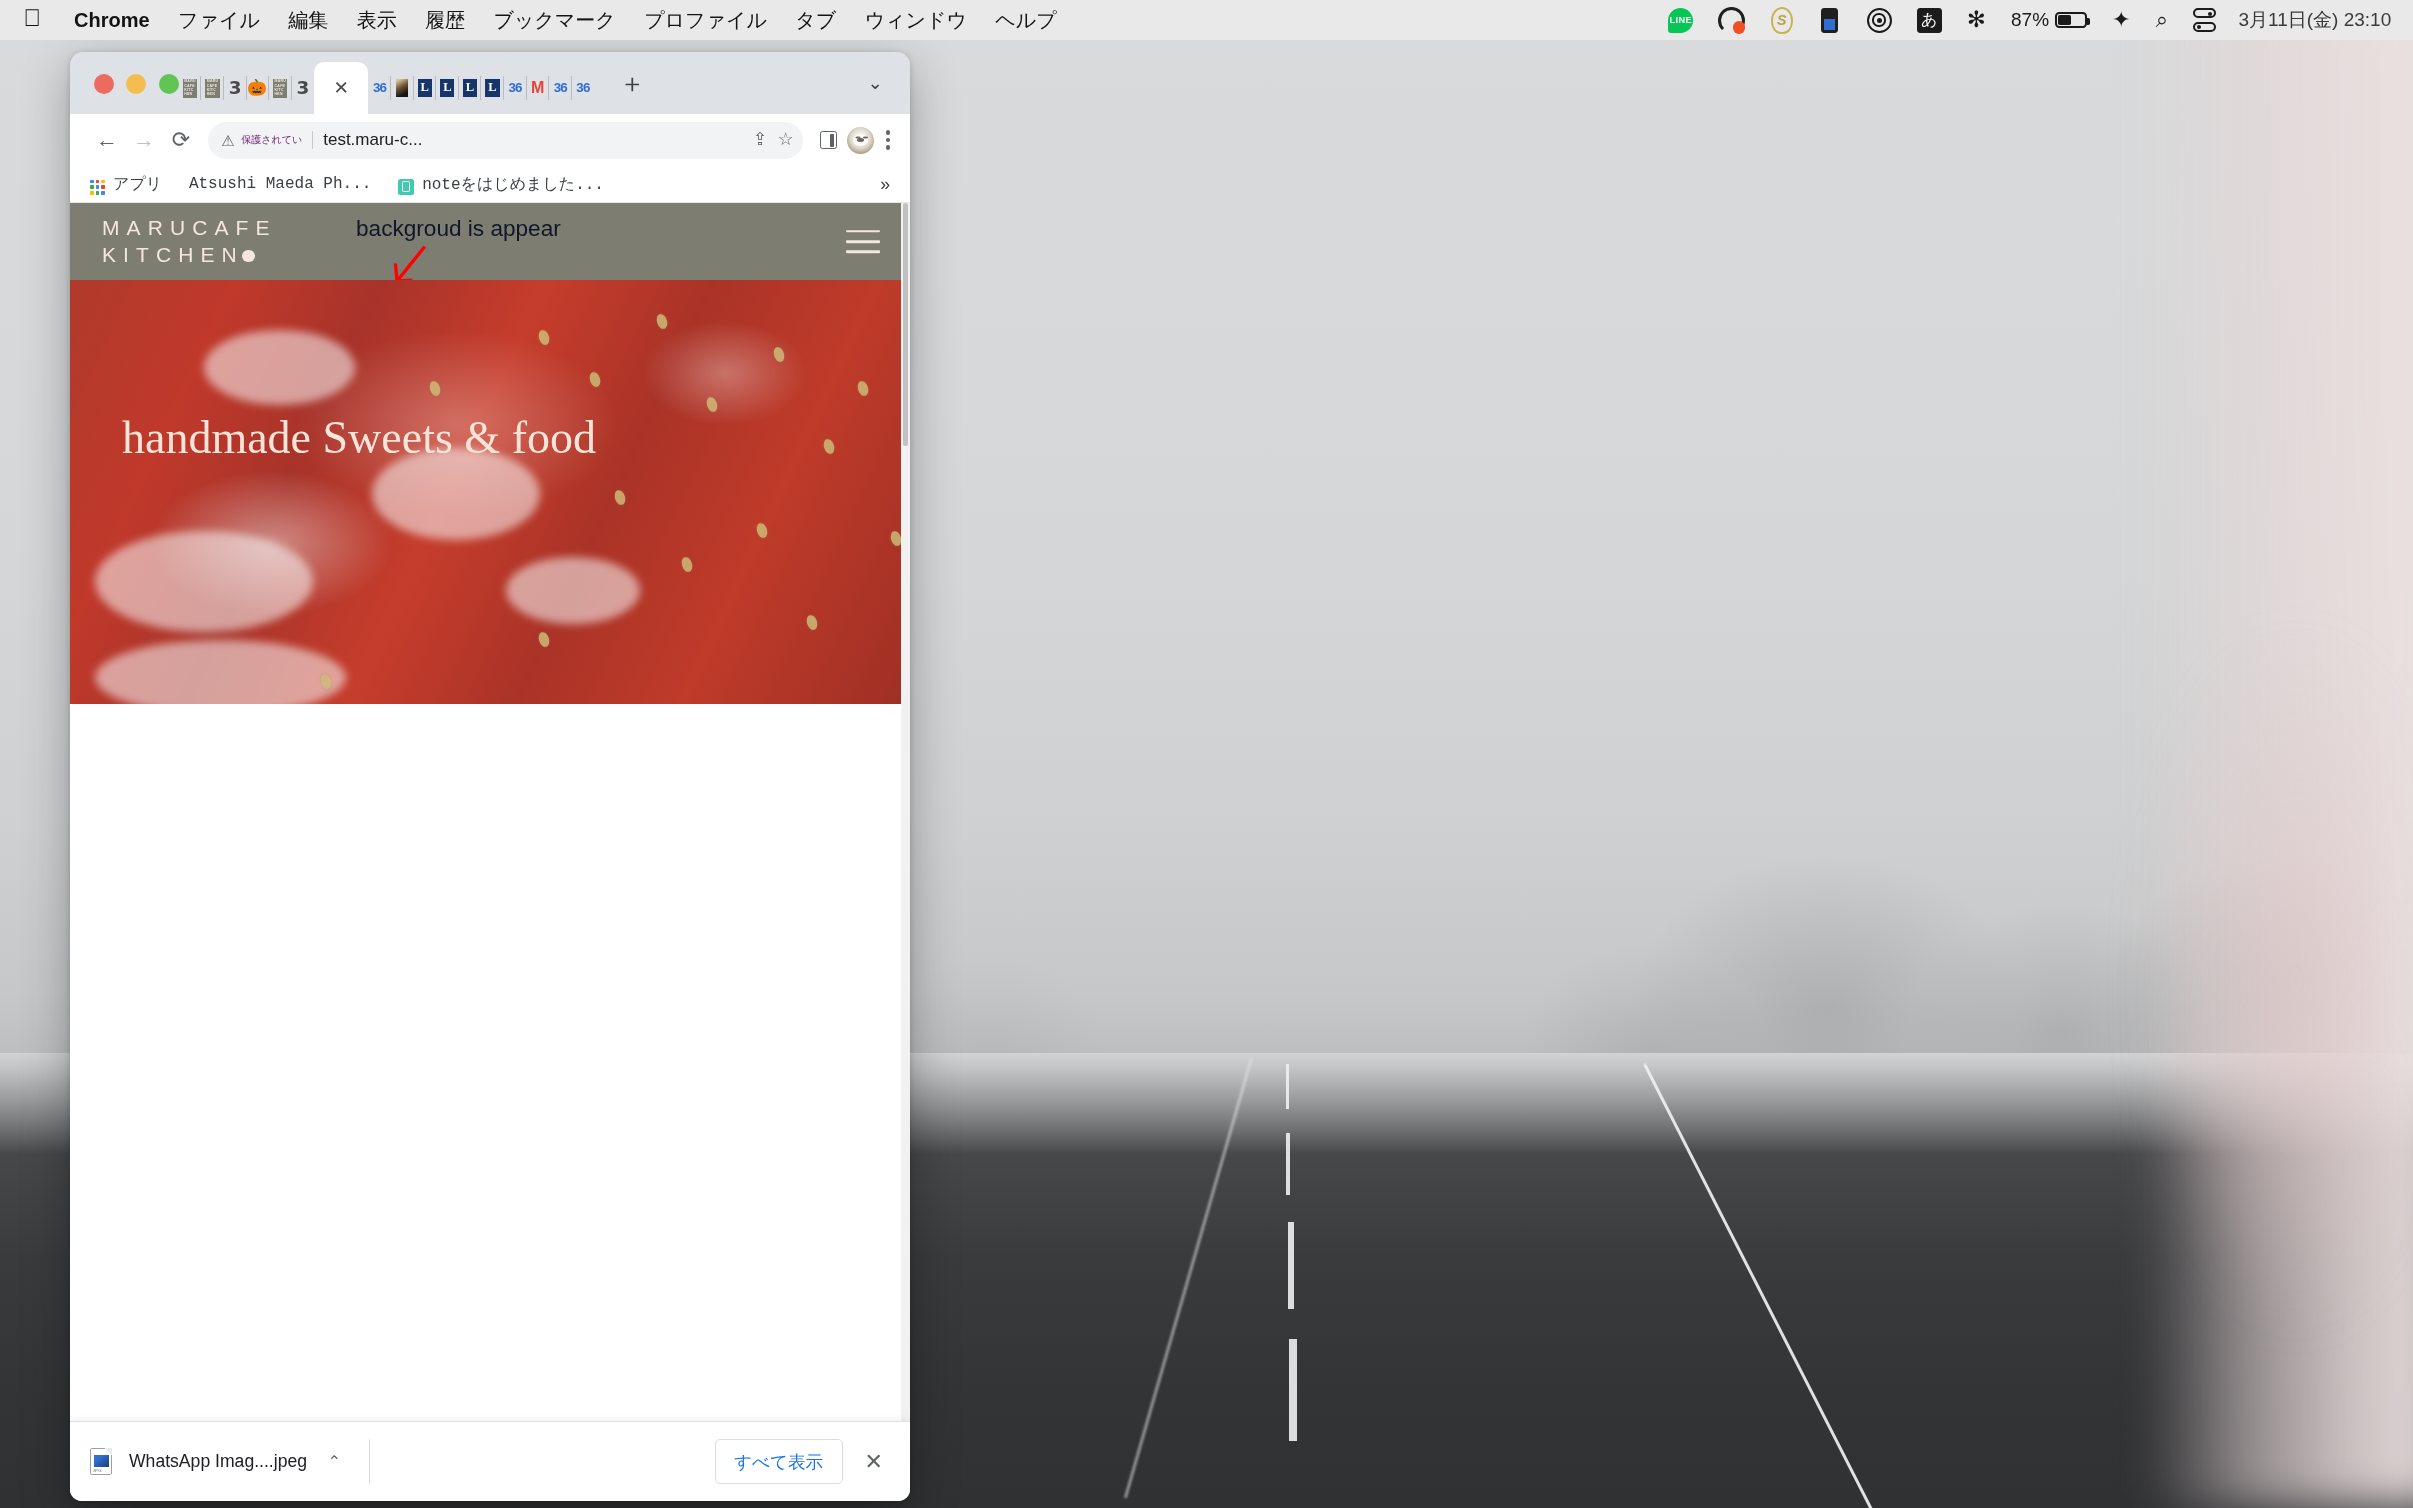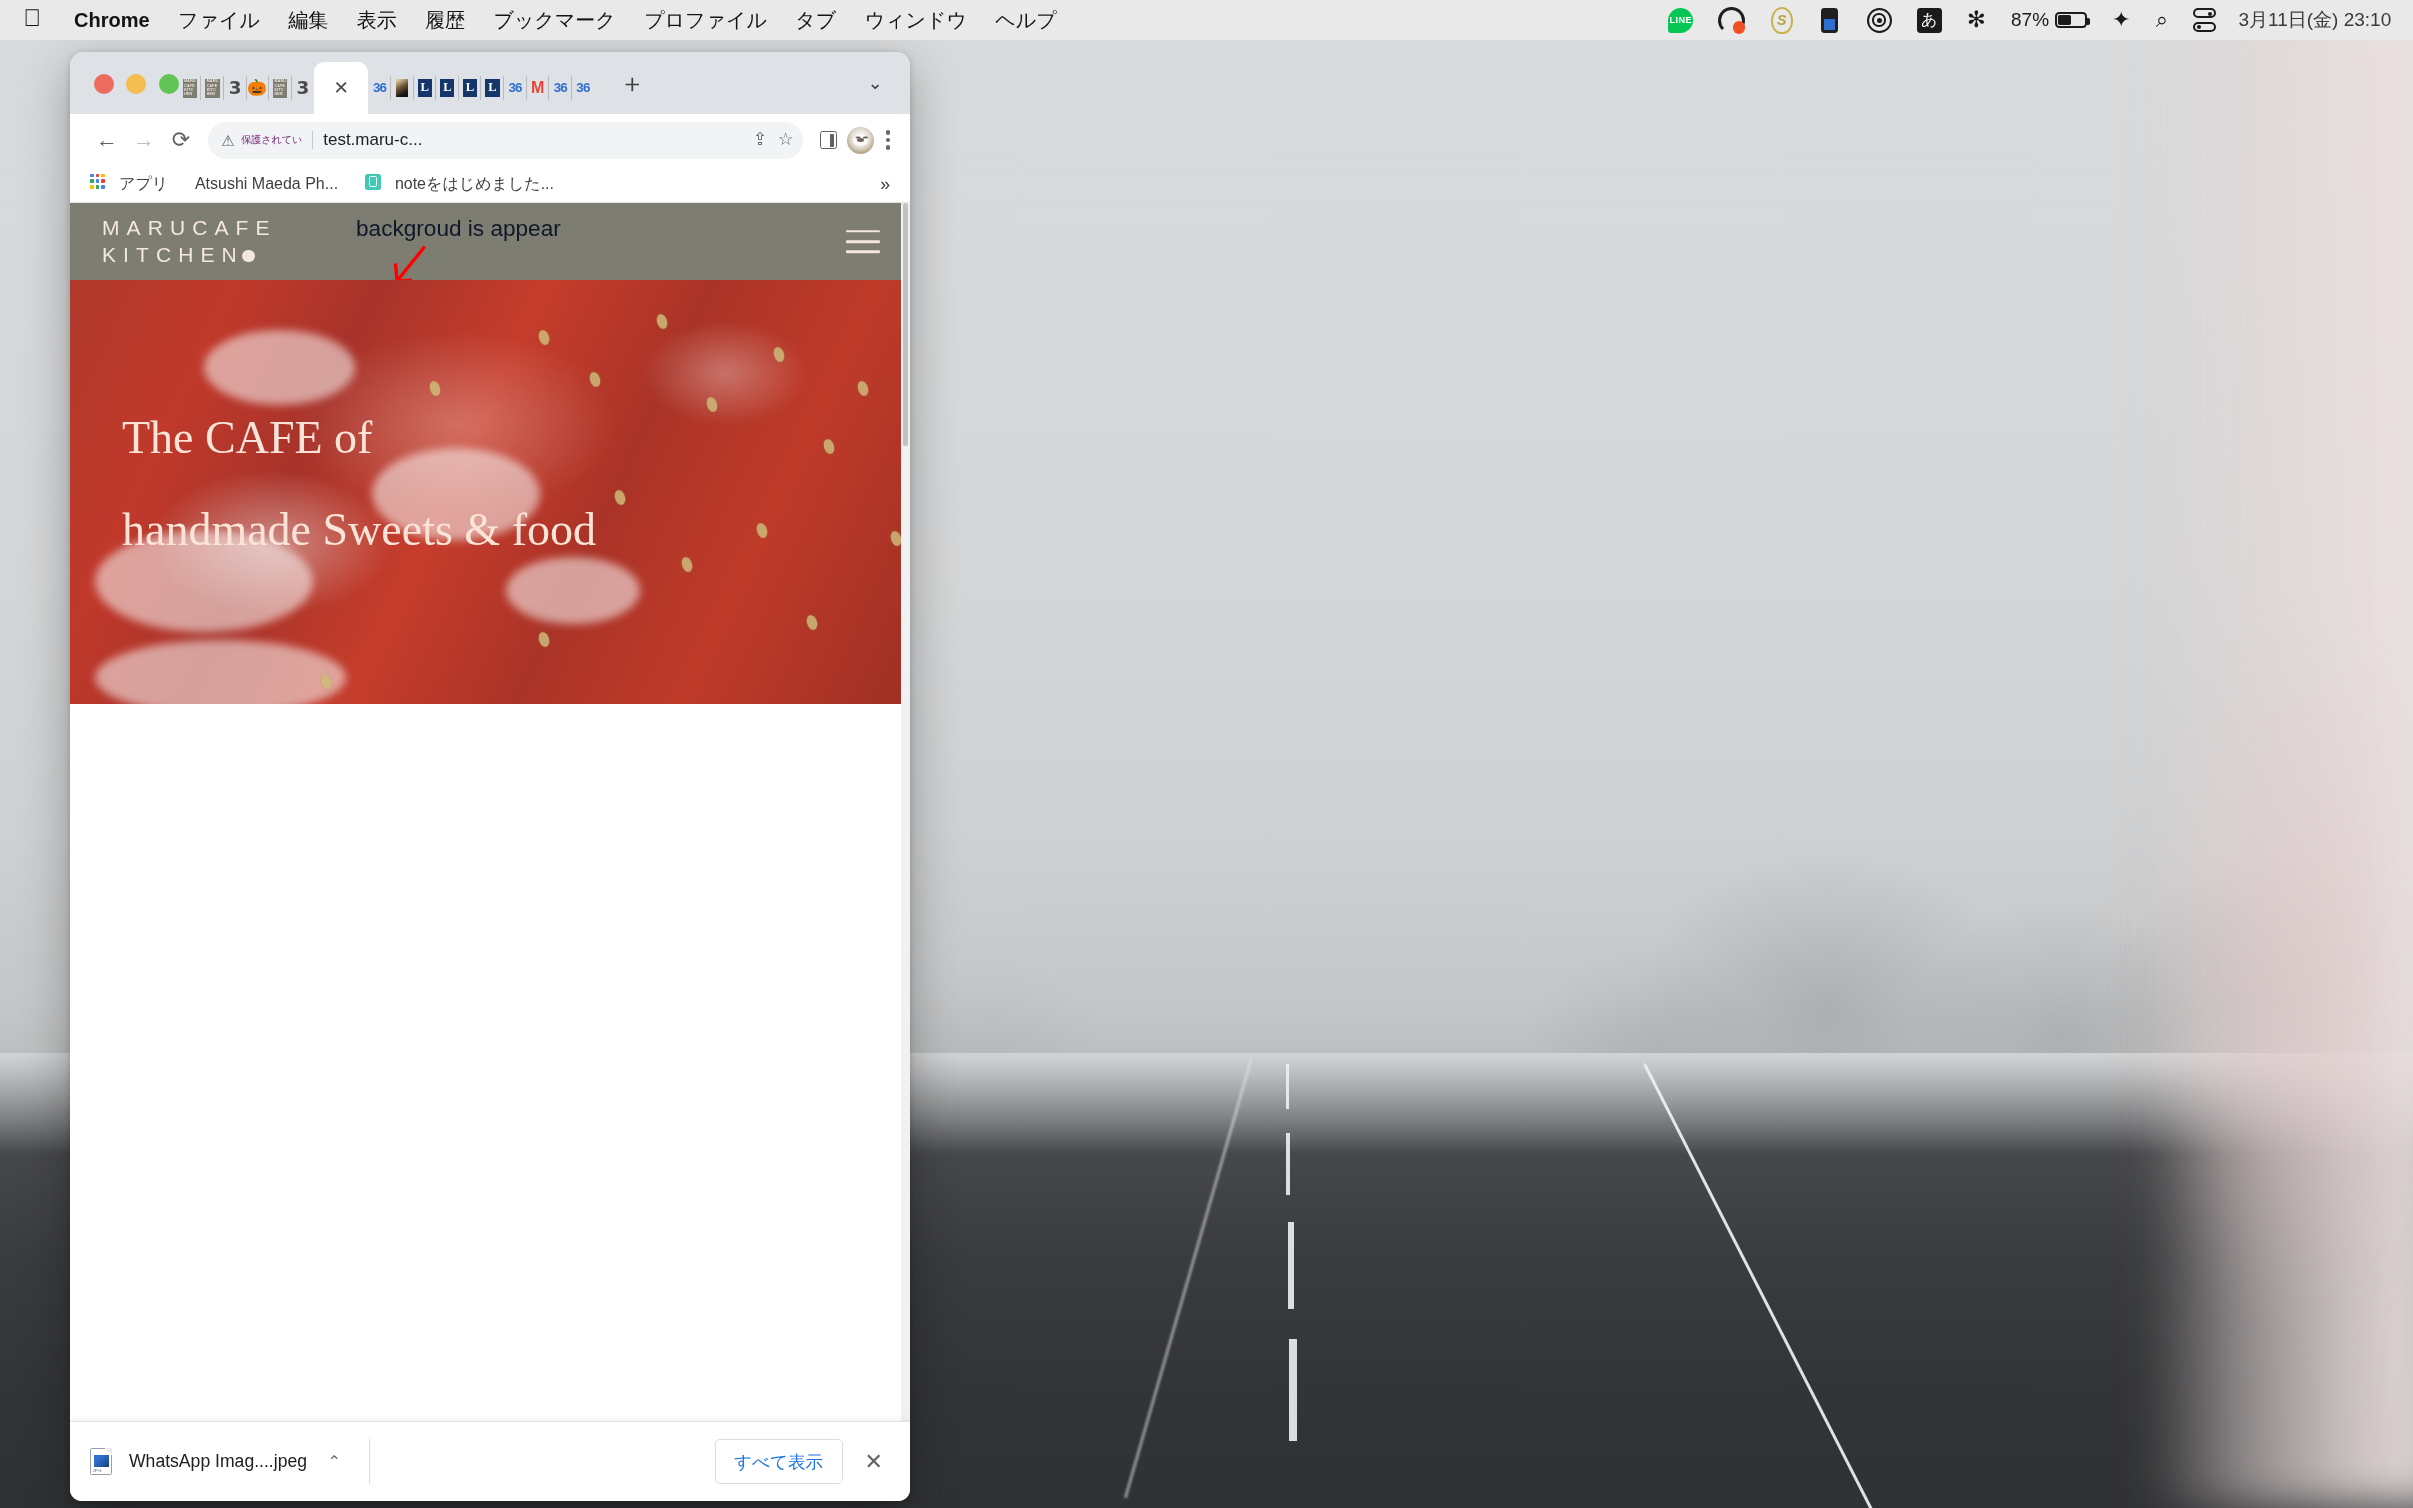--- a/index.html
+++ b/index.html
@@ -243,21 +243,21 @@
     box-shadow: -2.5px -2.5px 0 -1px #6e6357, 5px -2.5px 0 -1px #6e6357;
   }
   .kebab { display:flex; flex-direction: column; gap: 3.4px; padding: 0 5px 0 11.7px; }
   .kebab i { width: 4.2px; height: 4.2px; border-radius: 50%; background: #5f6368; }
 
   
   .bookmarks {
     height: 37px; background: #fff; display: flex; align-items: center;
     padding: 0 15px 0 20px; gap: 0; border-bottom: 0.8px solid #e4e6e8;
   }
-  .bm { display: flex; align-items: flex-start; gap: 14px; padding: 0 13.4px; font-size: 16px; color: #3c4043; white-space: nowrap;}
+  .bm { display: flex; align-items: flex-end; gap: 8px; padding: 0 13.4px; font-size: 16px; color: #3c4043; white-space: nowrap; font-family: Liberation Mono, monospace;}
   .bm:first-child { padding-left: 0; }
   .grid-ico { width: 15px; height: 15px; display: grid; grid-template-columns: repeat(3,1fr); grid-template-rows: repeat(3,1fr); gap: 1.7px; }
   .grid-ico i { border-radius: 0.8px; }
   .note-ico { width: 16px; height: 16px; background: #41c9b4; border-radius: 2.5px; display:flex; align-items:center; justify-content:center;}
   .note-ico:after { content:''; width: 5.9px; height: 9.2px; border: 1.7px solid #fff; border-radius: 1.7px; }
   .bm-overflow { margin-left: auto; font-size: 17.6px; color: #3c4043; padding-right: 5px;}
 
   
   .viewport { position: relative; height: 1240px; background: #fff; overflow: hidden; }
 
@@ -583,21 +583,20 @@
         <span class="seed" style="left:545px; top:210px;"></span>
         <span class="seed" style="left:612px; top:277px;"></span>
         <span class="seed" style="left:687px; top:243px;"></span>
         <span class="seed" style="left:737px; top:335px;"></span>
         <span class="seed" style="left:469px; top:352px;"></span>
         <span class="seed" style="left:360px; top:101px;"></span>
         <span class="seed" style="left:788px; top:101px;"></span>
         <span class="seed" style="left:821px; top:251px;"></span>
         <span class="seed" style="left:251px; top:394px;"></span>
         <div class="hero-text">
-          <div>The CAFE of</div>
           <div>handmade Sweets &amp; food</div>
         </div>
       </div>
 
 
       <div class="scrollbar">
           <i></i>
         </div>
     </div>
 

